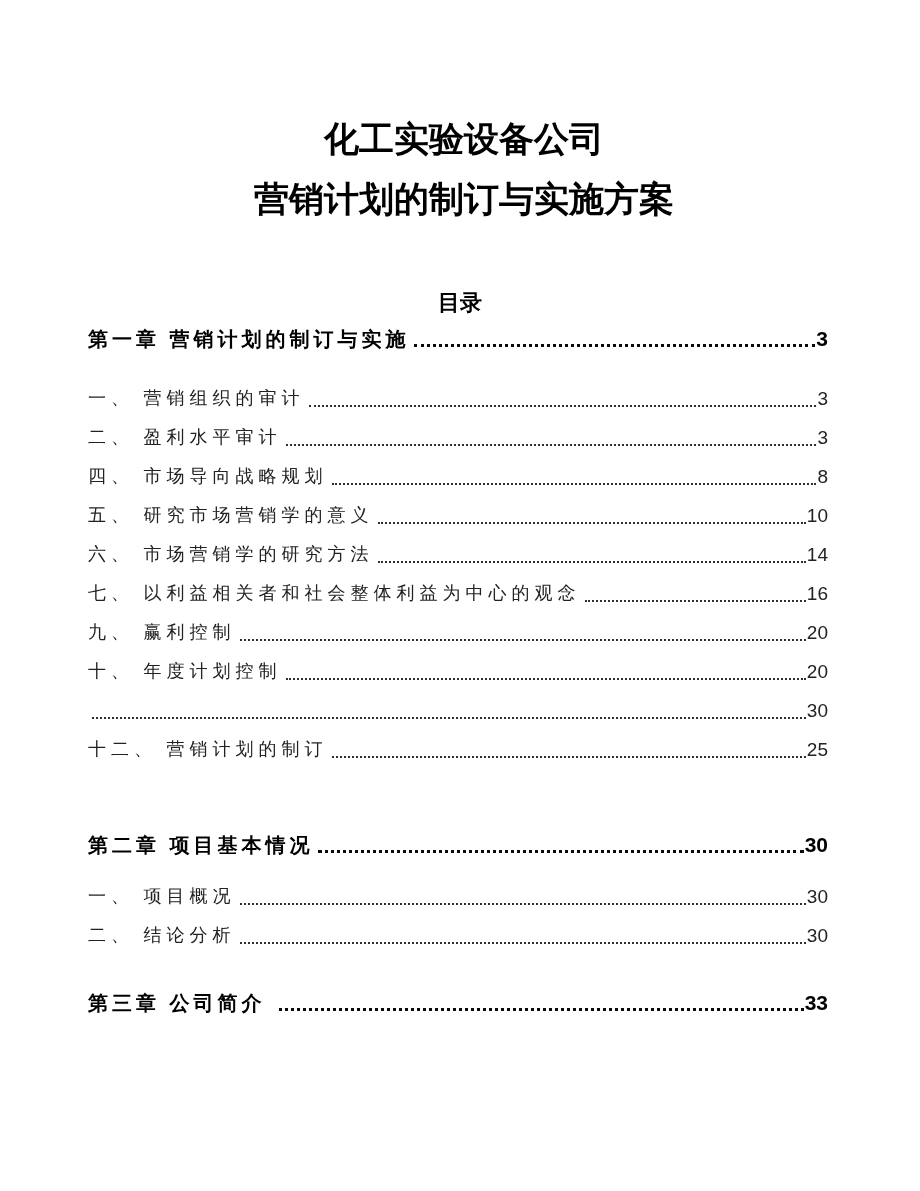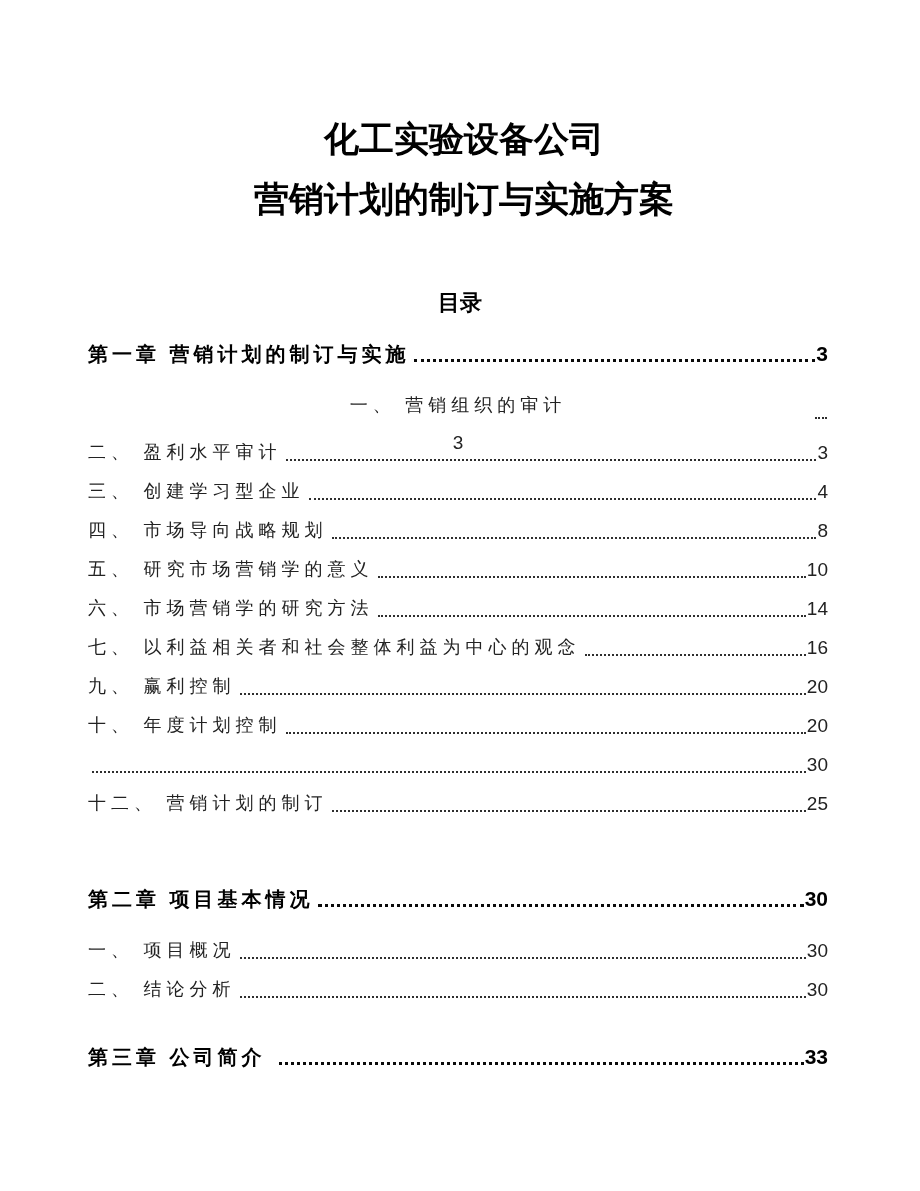--- a/index.html
+++ b/index.html
@@ -31,21 +31,21 @@
     left: 0;
     width: 100%;
     text-align: center;
     font-size: 22px;
     line-height: 24px;
     font-weight: bold;
     color: #000000;
   }
   .toc {
     position: absolute;
-    top: 341px;
+    top: 326px;
     left: 88px;
     width: 740px;
   }
   .toc-row {
     display: flex;
     align-items: baseline;
     width: 100%;
   }
   .toc-row .label { white-space: pre; }
   .toc-row .leader {
@@ -88,21 +88,21 @@
     border-bottom: 2px dotted #2e2e2e;
     margin-bottom: 10px;
   }
   .toc-row.item .page-num {
     font-size: 19px;
     font-weight: normal;
     align-self: center;
     padding-top: 3px;
   }
   
-  .gap-first-item { margin-top: 26px; flex-direction: column; }
+  .gap-first-item { margin-top: 26px; }
   .gap-chapter2   { margin-top: 64px; }
   .gap-after-ch2  { margin-top: 18px; }
   .gap-chapter3   { margin-top: 36px; }
 </style>
 </head>
 <body>
 
 <div class="page">
 
   <div class="doc-title line1">化工实验设备公司</div>
@@ -123,25 +123,20 @@
       <span class="leader"></span>
       <span class="page-num">3</span>
     </div>
 
     <div class="toc-row item">
       <span class="label">二、 盈利水平审计</span>
       <span class="leader"></span>
       <span class="page-num">3</span>
     </div>
 
-    <div class="toc-row item">
-      <span class="label">三、 创建学习型企业</span>
-      <span class="leader"></span>
-      <span class="page-num">4</span>
-    </div>
 
     <div class="toc-row item">
       <span class="label">四、 市场导向战略规划</span>
       <span class="leader"></span>
       <span class="page-num">8</span>
     </div>
 
     <div class="toc-row item">
       <span class="label">五、 研究市场营销学的意义</span>
       <span class="leader"></span>

